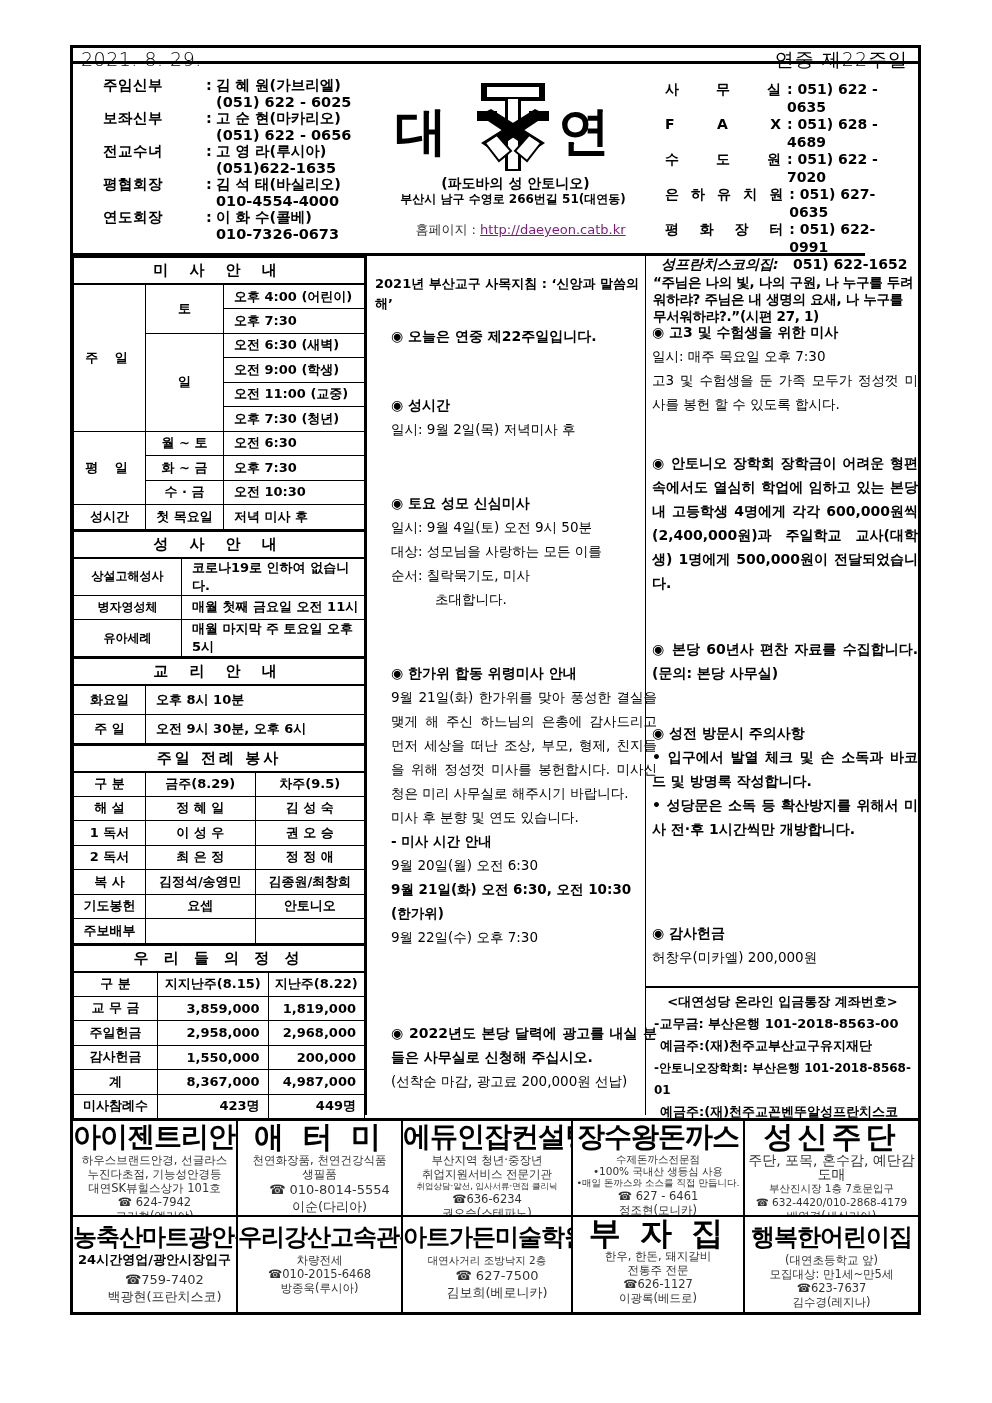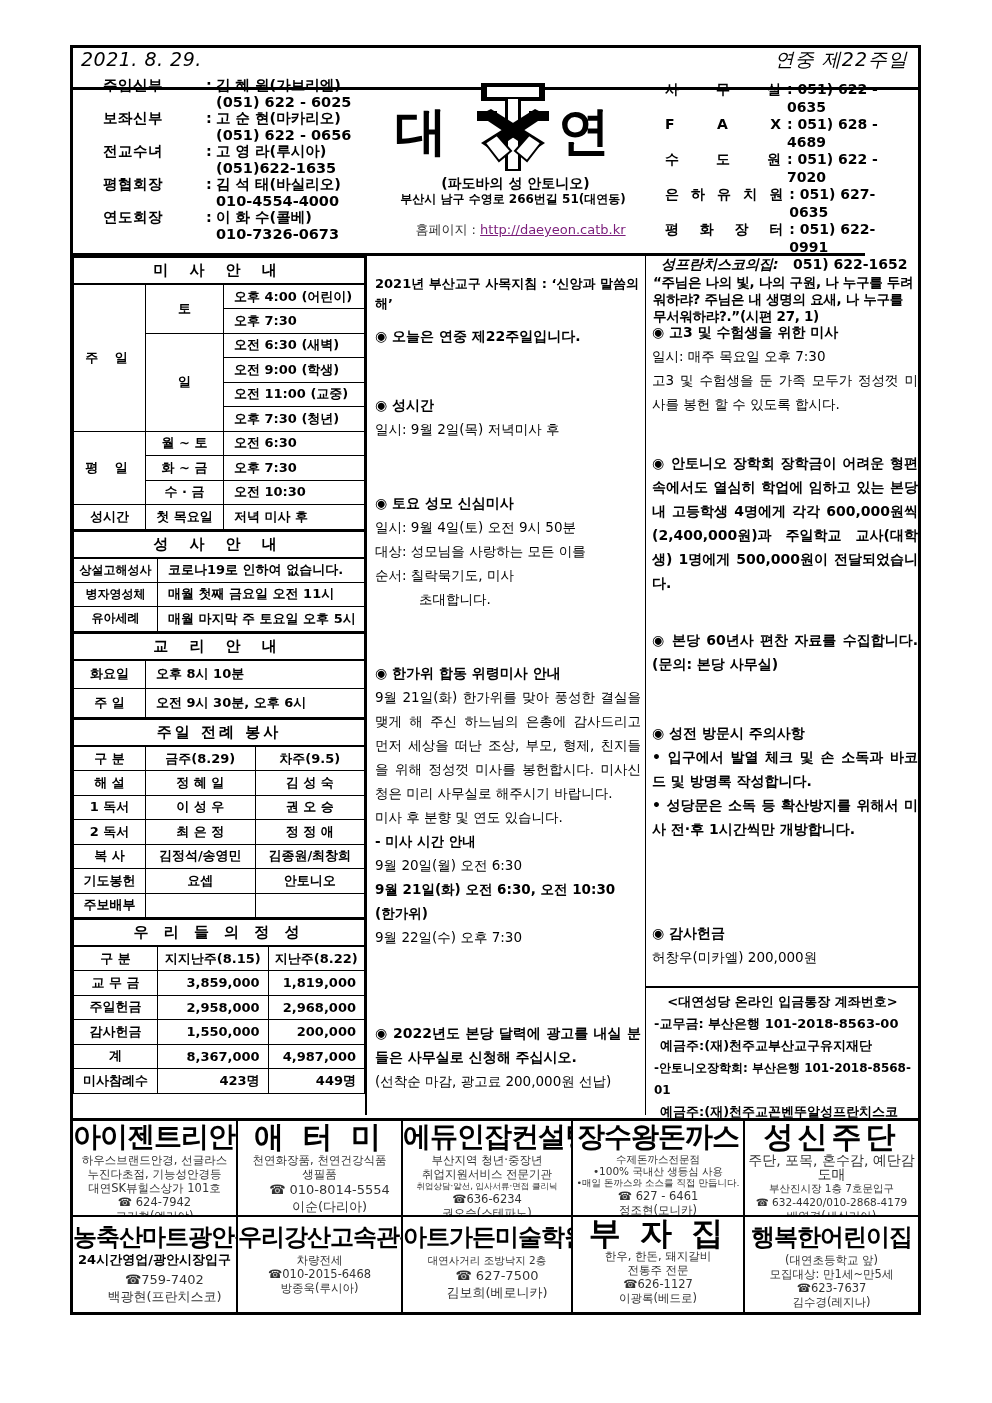--- a/index.html
+++ b/index.html
@@ -1,18 +1,18 @@
 <!DOCTYPE html>
 <html><head>
 <meta charset="utf-8">
 <style>
   * { box-sizing: border-box; margin: 0; padding: 0; }
   body { width: 992px; height: 1403px; background: #fff; font-family: "DejaVu Sans", "Liberation Sans", sans-serif; color: #000; position: relative; }
   .page { position: absolute; left: 70px; top: 45px; width: 851px; height: 1270px; border: 3px solid #000; }
-  .date-bar { position: absolute; left: 0; top: 0; width: 845px; height: 42px; border-bottom: 3px solid #000; font-size: 19px; line-height: 22px; font-family: "DejaVu Sans", sans-serif; font-weight: 300; font-style: italic; }
+  .date-bar { position: absolute; left: 0; top: 0; width: 845px; height: 16px; border-bottom: 3px solid #000; font-size: 19px; line-height: 22px; font-family: "DejaVu Sans", sans-serif; font-weight: 300; }
   .date-bar .date { position: absolute; left: 8px; top: 0; letter-spacing: 0.5px; }
   .date-bar .week { position: absolute; right: 10px; top: 0; letter-spacing: 1px; }
 
   .header { position: absolute; left: 0; top: 27px; width: 845px; height: 175px; }
   .staff { position: absolute; left: 30px; top: 2px; font-size: 14.5px; font-weight: bold; line-height: 16.5px; }
   .staff .row { display: flex; }
   .staff .role { width: 103px; text-align: left; letter-spacing: 0.5px; }
   .staff .sep { width: 10px; }
   .staff .val { }
   .staff .phone { padding-left: 113px; }
@@ -37,21 +37,21 @@
   
   .left-col { position: absolute; left: 0; top: 205px; width: 292px; border-top: 3px solid #000; }
   table { border-collapse: collapse; width: 100%; }
   td { border: 1px solid #000; font-size: 13px; font-weight: bold; text-align: center; height: 24.5px; padding: 0 2px; }
   .sec-head td { font-size: 15px; letter-spacing: 8px; height: 27px; border-top: 2px solid #000; border-bottom: 2px solid #000; }
   td.r { text-align: right; padding-right: 8px; }
   td.lft { text-align: left; padding-left: 10px; }
 
   .mid-col { position: absolute; left: 292px; top: 205px; width: 280px; height: 862px; border-left: 2px solid #000; border-top: 3px solid #000; font-size: 13.5px; }
   .right-col { position: absolute; left: 572px; top: 205px; width: 220px; height: 862px; border-left: 1px solid #000; border-top: 3px solid #000; font-size: 13.5px; }
-  .block { position: absolute; left: 8px; width: 266px; line-height: 24px; }
+  .block { position: absolute; left: 24px; width: 266px; line-height: 24px; }
   .right-col .block { left: 6px; }
   .block .title { font-weight: bold; font-size: 14px; }
   .block p { text-align: justify; }
   .block .bold { font-weight: bold; }
   .block .indent { padding-left: 44px; }
   .acct { position: absolute; left: 0; top: 730px; width: 273px; height: 135px; border-top: 2px solid #000; font-size: 13px; font-weight: bold; line-height: 22px; padding-top: 3px; }
   .acct .c { text-align: center; }
 
   .ads { position: absolute; left: 0; top: 1070px; width: 845px; height: 194px; border-top: 3px solid #000; }
   .ad-row { position: absolute; left: 0; width: 845px; height: 96px; display: flex; }
@@ -235,21 +235,21 @@
             <td class="lft">저녁 미사 후</td>
           </tr>
     </tbody>
       </table>
     <table>
       <tbody>
           <tr class="sec-head">
             <td colspan="2">성 사 안 내</td>
           </tr>
       <tr>
-            <td style="width:84px;font-size:12px">상설고해성사</td>
+            <td style="width:108px;font-size:12px">상설고해성사</td>
             <td class="lft">코로나19로 인하여 없습니다.</td>
           </tr>
       <tr>
             <td style="font-size:12px">병자영성체</td>
             <td class="lft">매월 첫째 금요일 오전 11시</td>
           </tr>
       <tr>
             <td style="font-size:12px">유아세례</td>
             <td class="lft">매월 마지막 주 토요일  오후 5시</td>
           </tr>
@@ -385,21 +385,21 @@
 
   <div class="right-col">
     <div class="block" style="top:64px">
       <div class="title">◉ 고3 및 수험생을 위한 미사</div>
       <div>일시: 매주 목요일 오후 7:30</div>
       <p>고3 및 수험생을 둔 가족 모두가 정성껏 미사를 봉헌 할 수 있도록 합시다.</p>
     </div>
     <div class="block" style="top:195px">
       <p class="title">◉ 안토니오 장학회 장학금이 어려운 형편 속에서도 열심히 학업에 임하고 있는 본당내 고등학생 4명에게 각각 600,000원씩(2,400,000원)과  주일학교 교사(대학생) 1명에게 500,000원이 전달되었습니다.</p>
     </div>
-    <div class="block" style="top:372px">
+    <div class="block" style="top:381px">
       <p class="title">◉ 본당 60년사 편찬 자료를 수집합니다.(문의: 본당 사무실)</p>
     </div>
     <div class="block" style="top:465px">
       <div class="title">◉ 성전 방문시 주의사항</div>
       <p class="title">• 입구에서 발열 체크 및 손 소독과 바코드 및 방명록 작성합니다.</p>
       <p class="title">• 성당문은 소독 등 확산방지를 위해서 미사 전·후 1시간씩만 개방합니다.</p>
     </div>
     <div class="block" style="top:665px">
       <div class="title">◉ 감사헌금</div>
       <div>허창우(미카엘) 200,000원</div>

